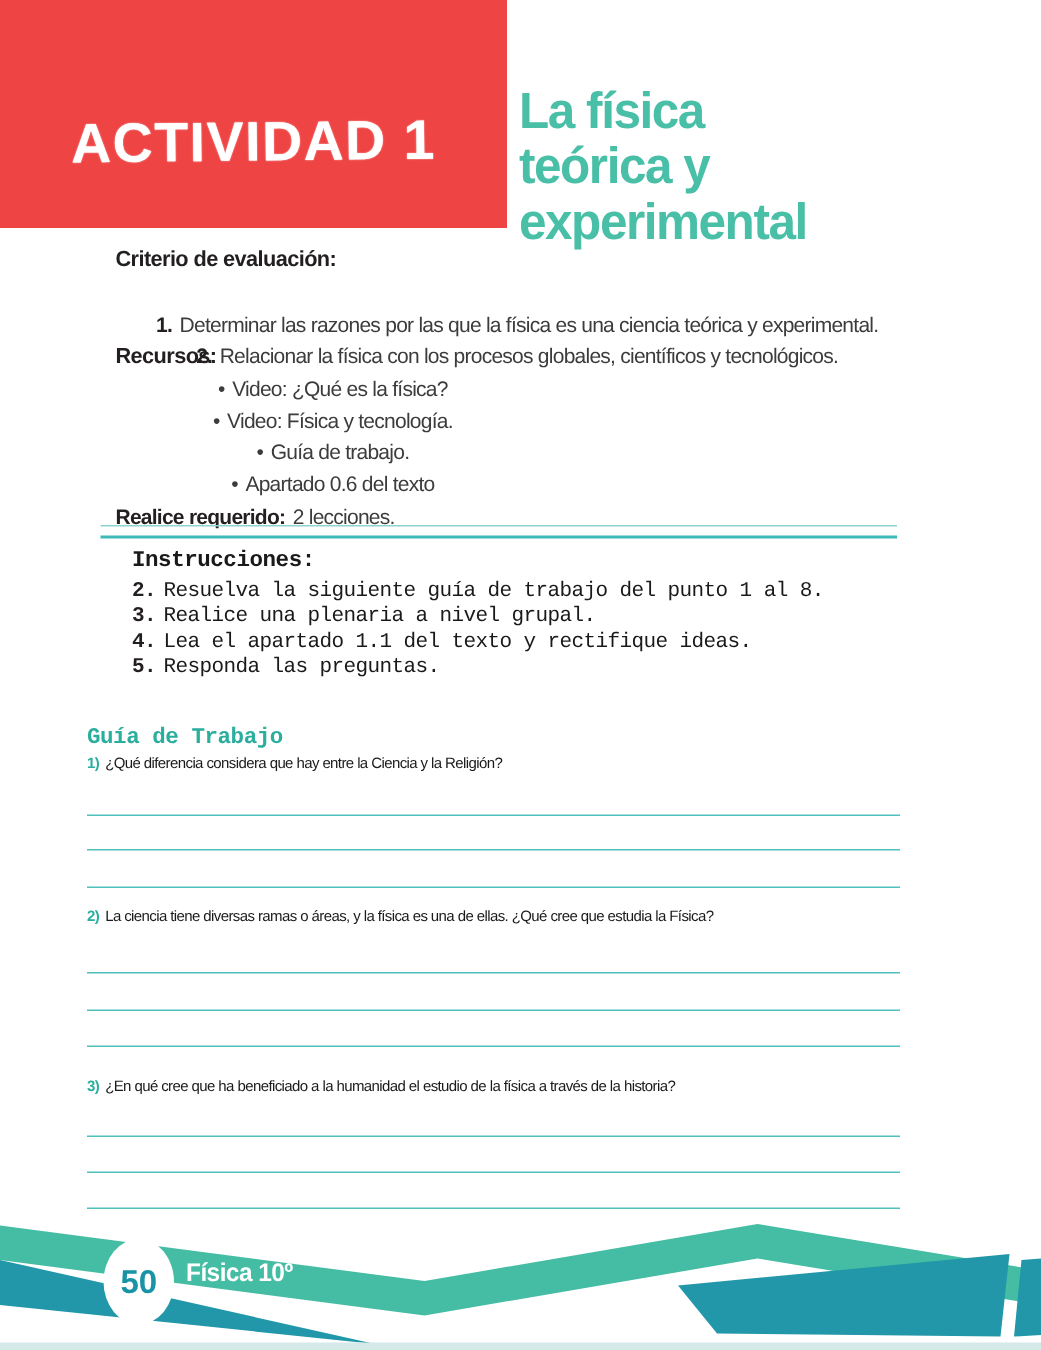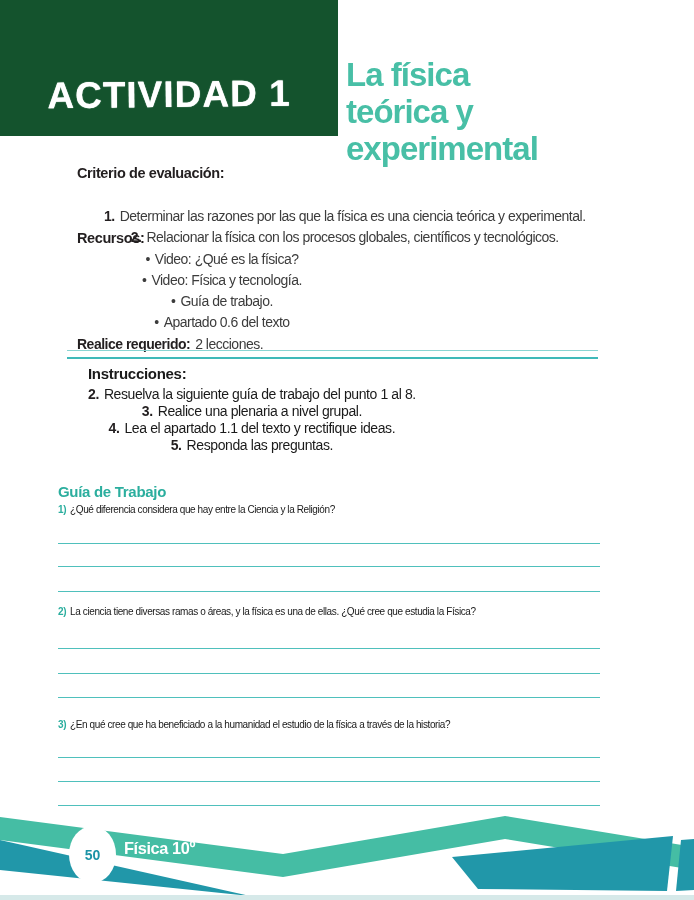--- a/index.html
+++ b/index.html
@@ -1,21 +1,21 @@
 <!DOCTYPE html>
 <html><head>
 <meta charset="utf-8">
 <style>
   html,body{margin:0;padding:0;background:#fff;}
   .page{position:relative;width:694px;height:900px;background:#ffffff;overflow:hidden;}
   .sans{font-family:"Liberation Sans",sans-serif;text-align:center;}
-  .serif{font-family:Liberation Sans, sans-serif;text-align:center;}
+  .serif{font-family:Liberation Mono, monospace;}
 
   
-  .banner{position:absolute;left:0;top:0;width:338px;height:136px;background:#14532d;}
+  .banner{position:absolute;left:0;top:0;width:338px;height:152px;background:#ef4444;}
   .banner-text{position:absolute;left:0;right:0;top:76px;text-align:center;color:#ffffff;
     font-family:"Liberation Sans",sans-serif;font-weight:800;font-size:37px;line-height:1;
     letter-spacing:1px;transform:rotate(-0.6deg);text-shadow:0 0 1px #fff;}
   .title{position:absolute;left:346px;top:56px;color:#48BFA6;
     font-family:"Liberation Sans",sans-serif;font-weight:800;font-size:34px;line-height:37px;
     letter-spacing:-1px;transform:scaleX(0.97);transform-origin:left top;}
 
   
   .h-sans{position:absolute;font-weight:bold;font-size:14.5px;letter-spacing:-0.4px;color:#231f20;}
   .body-sans{position:absolute;font-size:14px;letter-spacing:-0.5px;color:#3c3c3c;line-height:21px;margin-top:20px;}
@@ -34,21 +34,21 @@
   .teal-h{color:#2BAE9E;}
   .qline{position:absolute;font-family:Liberation Sans, sans-serif;font-size:10px;letter-spacing:-0.4px;
     color:#1a1a1a;white-space:nowrap;}
   .qnum{font-weight:bold;color:#2BAE9E;margin-right:4px;}
   .aline{position:absolute;left:58px;width:542px;height:0;border-top:1.6px solid #4FC0BC;}
 
   
   .footer-svg{position:absolute;left:0;top:810px;width:694px;height:90px;display:block;}
   .page-badge{position:absolute;left:69px;top:826px;width:47px;height:57px;border-radius:50%;
     background:#ffffff;display:flex;align-items:center;justify-content:center;
-    font-family:"Liberation Sans",sans-serif;font-weight:bold;font-size:14px;color:#1B93A6;}
+    font-family:"Liberation Sans",sans-serif;font-weight:bold;font-size:22px;color:#1B93A6;}
   .book-label{position:absolute;left:124px;top:839px;color:#ffffff;
     font-family:"Liberation Sans",sans-serif;font-weight:bold;font-size:17px;letter-spacing:-0.4px;
     transform:scaleX(0.96);transform-origin:left top;}
 </style>
 </head>
 <body>
 
 <div class="page">
 
   <div class="banner">

